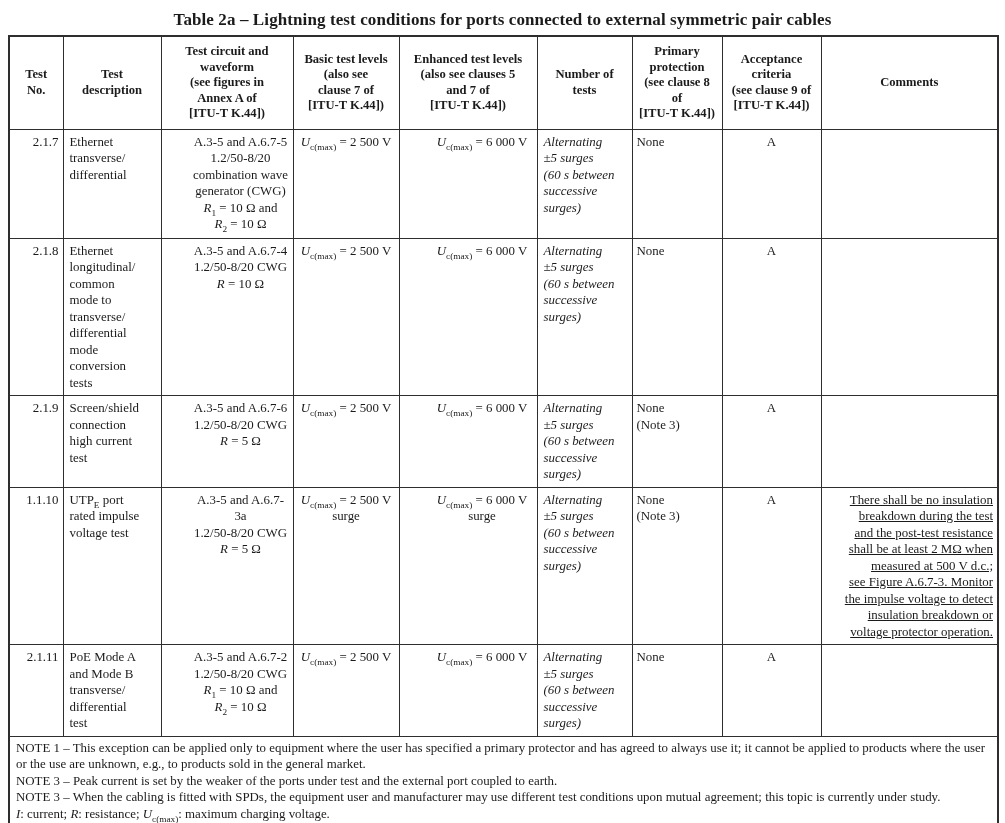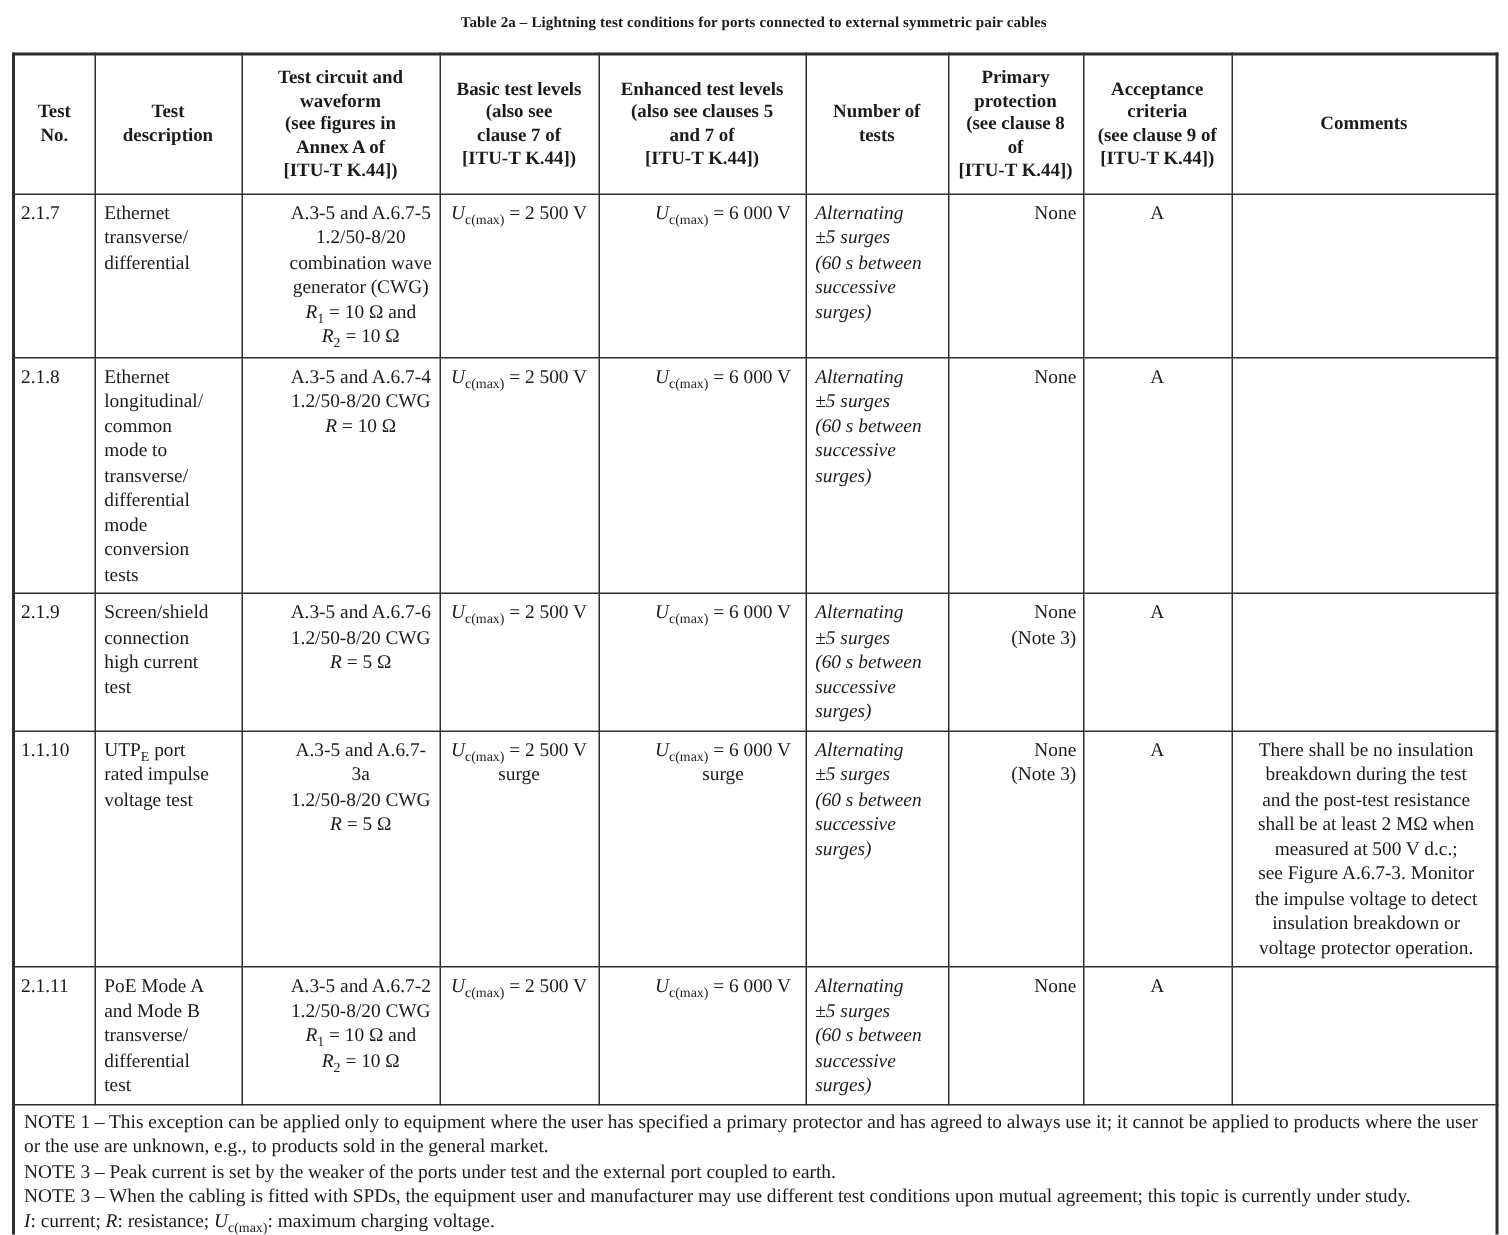--- a/index.html
+++ b/index.html
@@ -4,21 +4,21 @@
 <style>
   :root{ --ink:#1b1b1b; --line:#2e2e2e; --bg:#ffffff; }
   html,body{ margin:0; padding:0; }
   body{ background:#fff; }
   .page{
     position:relative; width:1005px; height:823px; background:var(--bg,#fff);
     font-family:"Liberation Serif", serif; color:var(--ink,#1b1b1b);
     overflow:hidden;
   }
   .caption{
-    text-align:center; font-weight:bold; font-size:10px;
+    text-align:center; font-weight:bold; font-size:17px;
     padding-top:10px; height:25px; letter-spacing:0.1px;
   }
   table.k44{
     border-collapse:collapse; table-layout:fixed;
     margin-left:8px; width:989px;
     border:2px solid var(--line,#2e2e2e);
   }
   table.k44 th, table.k44 td{
     border:1px solid var(--line,#2e2e2e);
     overflow:hidden;
@@ -31,29 +31,29 @@
     vertical-align:top; font-size:12.9px; line-height:16.5px;
     padding:4px 4px;
   }
   tr.hdr{ height:93px; }
   tr.r1{ height:109px; }
   tr.r2{ height:148px; }
   tr.r3{ height:85px; }
   tr.r4{ height:147px; }
   tr.r5{ height:91px; }
   tr.rnotes{ height:91px; }
-  tbody td:nth-child(1){ text-align:left; }
+  tbody td:nth-child(1){ text-align:right; }
   tbody td:nth-child(2){ text-align:left; padding-left:6px; }
   tbody td:nth-child(3){ text-align:center;padding-left:31px; }
   tbody td:nth-child(4){ text-align:center;margin-left:44px; }
   tbody td:nth-child(5){ text-align:center;padding-left:32px; }
   tbody td:nth-child(6){ text-align:left; padding-left:6px;font-style:italic; }
-  tbody td:nth-child(7){ text-align:right;margin-top:32px; }
+  tbody td:nth-child(7){ text-align:left;margin-top:32px; }
   tbody td:nth-child(8){ text-align:center; }
-  tbody td:nth-child(9){ text-align:center; padding-left:7px; }
+  tbody td:nth-child(9){ text-align:right; padding-left:7px;text-decoration:underline; }
   td.notes-cell{
     text-align:left !important; font-size:12.2px; line-height:17.2px;
     padding:3px 6px !important; vertical-align:top;
   }
   td.notes-cell p{ margin:0; }
   sub{ font-size:0.72em; line-height:0; }
 </style>
 </head>
 <body>
 

